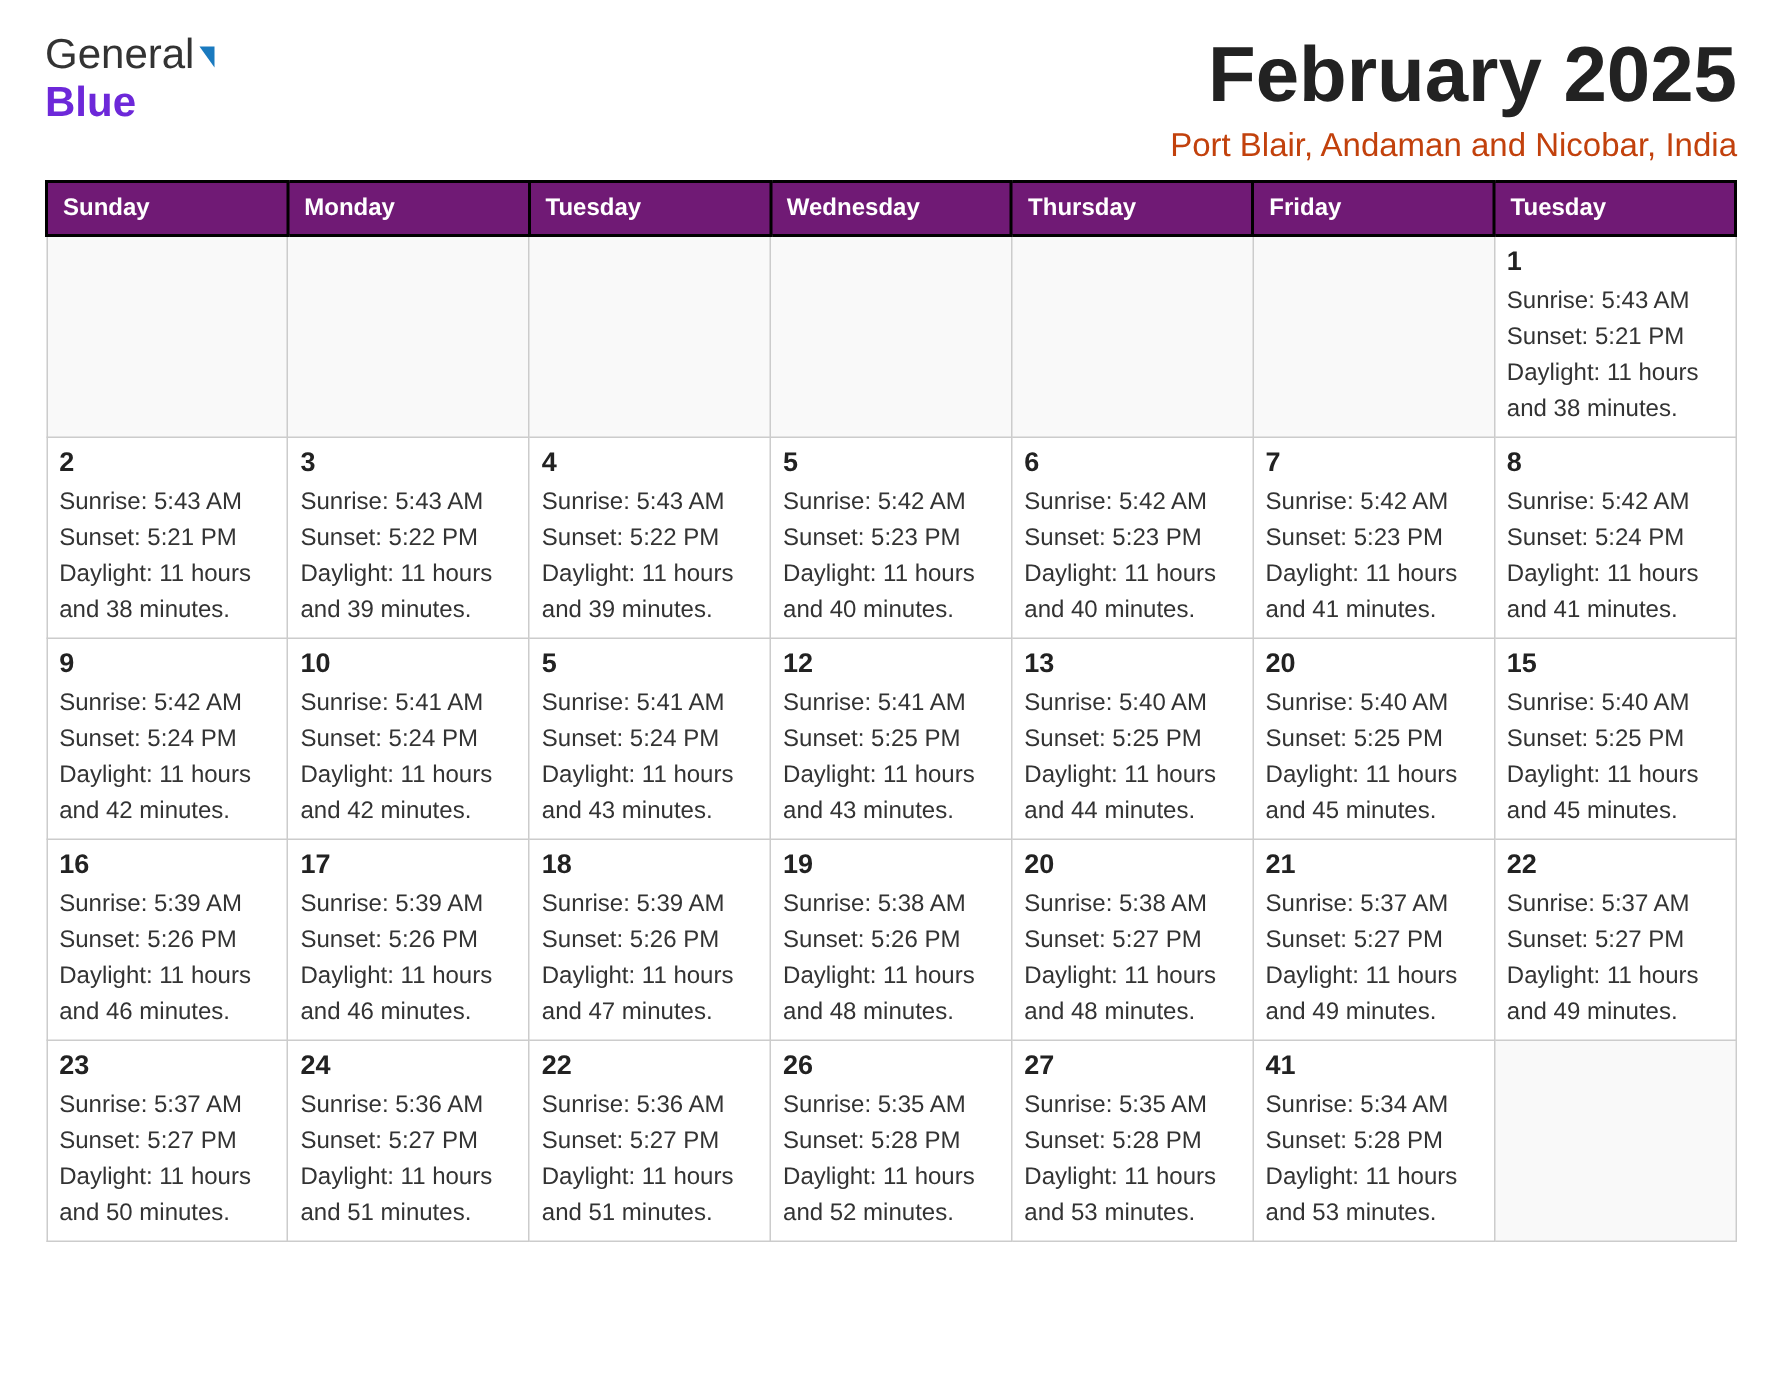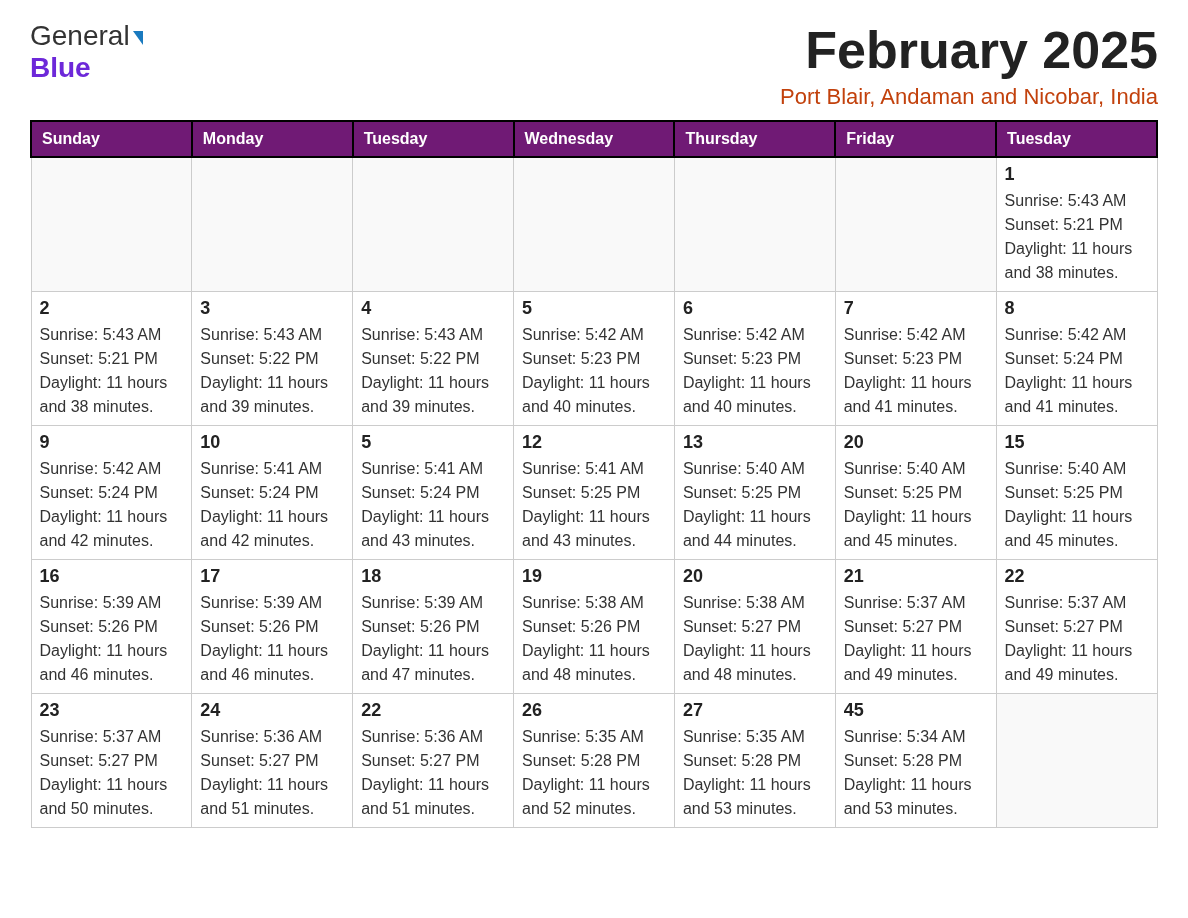--- a/index.html
+++ b/index.html
@@ -327,21 +327,21 @@
 and 52 minutes.</div>
         </td>
         <td>
           <span class="day-number">27</span>
           <div class="day-info" style="white-space: pre-line;">Sunrise: 5:35 AM
 Sunset: 5:28 PM
 Daylight: 11 hours
 and 53 minutes.</div>
         </td>
         <td>
-          <span class="day-number">45</span>
+          <span class="day-number">41</span>
           <div class="day-info" style="white-space: pre-line;">Sunrise: 5:34 AM
 Sunset: 5:28 PM
 Daylight: 11 hours
 and 53 minutes.</div>
         </td>
         <td class="empty-cell"></td>
       </tr>
     </tbody>
 </table>
 

